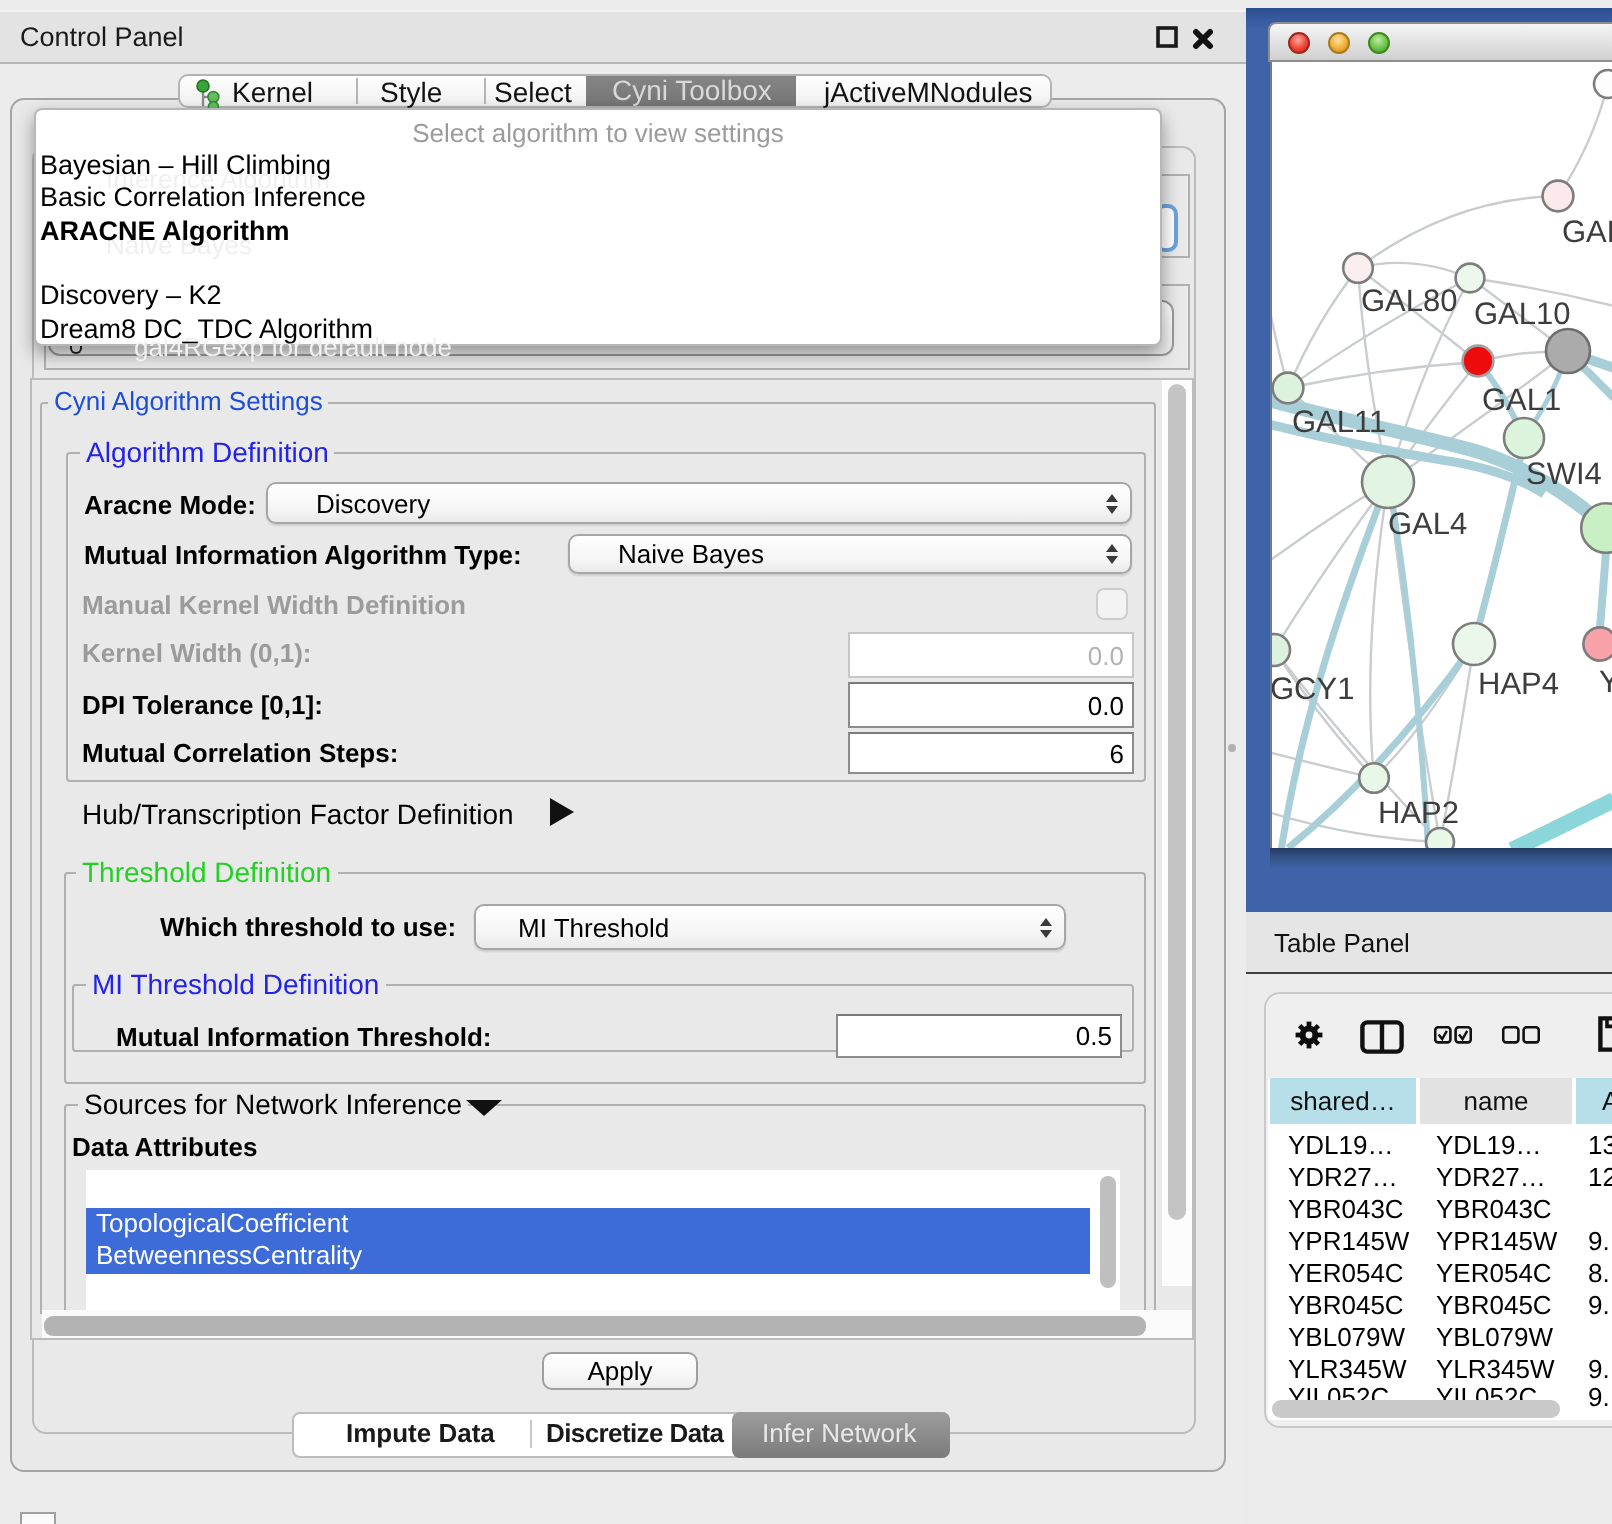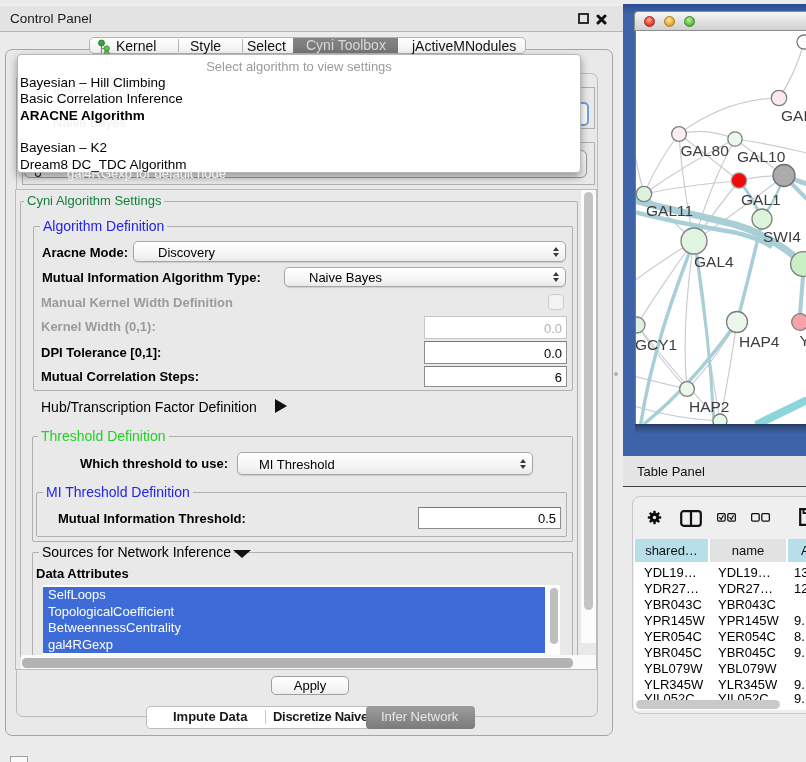--- a/index.html
+++ b/index.html
@@ -105,21 +105,21 @@
 <div class="abs" style="left:22px; top:142px; width:573px; height:43px; border:1px solid #b0b0b0;"></div>
 <div class="abs" style="left:24px; top:150px; width:563px; height:28px; background:linear-gradient(#fff,#ececec); border:1px solid #9a9a9a; border-radius:6px;"></div>
 <div class="abs" style="left:35px; top:171.5px; width:6px; height:5px; border:1.6px solid #222; border-top:none; border-radius:0 0 5px 5px;"></div>
 <div class="abs" style="left:577px; top:102px; width:12px; height:24px; background:#fff; border:2.5px solid #6ba2dc; border-radius:5px;"></div>
 
 <div class="abs" style="left:15px; top:189px; width:582px; height:481px; border:1px solid #bcbcbc; background:#e9e9e9;"></div>
 <div class="abs" id="vsb"></div>
 <div class="abs" id="vsbthumb"></div>
 
 <div class="abs gbox" style="left:20px; top:201px; width:558px; height:456px; border-bottom:none; border-radius:2px 2px 0 0;">
-  <span class="glabel" style="left:3px; color:#15803d; font-size:13px;">Cyni Algorithm Settings</span>
+  <span class="glabel" style="left:3px; color:#1d4ed8; font-size:13px;">Cyni Algorithm Settings</span>
 </div>
 
 <div class="abs gbox" style="left:33px; top:226px; width:540px; height:165px;">
   <span class="glabel" style="left:6px; color:#2222ee;">Algorithm Definition</span>
 </div>
 <span class="abs b13" style="left:42px; top:245px;">Aracne Mode:</span>
 <div class="abs combo" style="left:133px; top:241px; width:433px; height:21px;">
     <span class="txt">Discovery</span>
     <span class="arrows"></span>
   </div>
@@ -147,60 +147,58 @@
 <div class="abs" style="left:275px; top:399px; width:0; height:0; border-top:7.5px solid transparent; border-bottom:7.5px solid transparent; border-left:12px solid #111;"></div>
 
 <div class="abs gbox" style="left:32px; top:436px; width:541px; height:106px;">
   <span class="glabel" style="left:5px; color:#24d024;">Threshold Definition</span>
 </div>
 <span class="abs b13" style="left:80px; top:456px;">Which threshold to use:</span>
 <div class="abs combo" style="left:237px; top:452px; width:296px; height:23px;">
     <span class="txt" style="left:21px;">MI Threshold</span>
     <span class="arrows"></span>
   </div>
-<div class="abs gbox" style="left:36px; top:492px; width:531px; height:45px;">
+<div class="abs gbox" style="left:36px; top:492px; width:531px; height:34px;">
   <span class="glabel" style="left:6px; color:#2222ee;">MI Threshold Definition</span>
 </div>
 <span class="abs b13" style="left:58px; top:511px;">Mutual Information Threshold:</span>
 <div class="abs field" style="left:418px; top:507px; width:143px; height:22px;">
     <span>0.5</span>
   </div>
 
 <div class="abs gbox" style="left:32px; top:552px; width:541px; height:105px; border-bottom:none;">
   <span class="glabel" style="left:6px; color:#000;">Sources for Network Inference</span>
 </div>
 <div class="abs" style="left:233px; top:550px; width:0; height:0; border-left:9px solid transparent; border-right:9px solid transparent; border-top:8.5px solid #111;"></div>
 <span class="abs b13" style="left:36px; top:566px;">Data Attributes</span>
 <div class="abs" id="attrlist">
-  <div class="lrow" style="top:2px;">SelfLoops</div>
   <div class="lrow" style="top:18.5px;">TopologicalCoefficient</div>
   <div class="lrow" style="top:35px;">BetweennessCentrality</div>
-  <div class="lrow" style="top:51.5px;">gal4RGexp</div>
 </div>
 <div class="abs" id="listthumb"></div>
 <div class="abs" style="left:21px; top:655px; width:575px; height:14px; background:#fafafa;"></div>
 <div class="abs" id="hsbthumb"></div>
 <div class="abs" id="applybtn">Apply</div>
 
 <div class="abs" id="btabs"></div>
 <span class="abs btxt" style="left:173px;">Impute Data</span>
 <div class="abs" style="left:265px; top:710px; width:1px; height:14px; background:#c9c9c9;"></div>
-<span class="abs btxt" style="left:273px; letter-spacing:-0.3px;">Discretize Naive</span>
+<span class="abs btxt" style="left:273px; letter-spacing:-0.3px;">Discretize Data</span>
 <div class="abs" id="btabsel"></div>
 <span class="abs btxt" style="left:381px; color:#e9e9e9; font-weight:normal;">Infer Network</span>
 
 <div class="abs" id="popup">
   <div class="hd" style="top:4px;">Select algorithm to view settings</div>
   <div class="abs" style="left:35px; top:27px; font-size:13px; color:#f0f0f0; white-space:nowrap;">Inference Algorithm</div>
   <div class="abs" style="left:35px; top:60px; font-size:13px; color:#efefef; white-space:nowrap;">Naive Bayes</div>
   <div class="abs" style="left:49px; top:111px; font-size:13px; color:#f1f1f1; white-space:nowrap;">gal4RGexp for default node</div>
   <div class="it" style="top:20px;">Bayesian – Hill Climbing</div>
   <div class="it" style="top:36px;">Basic Correlation Inference</div>
   <div class="it" style="top:53px; font-weight:bold;">ARACNE Algorithm</div>
-  <div class="it" style="top:85px;">Bayesian – K2</div>
+  <div class="it" style="top:85px;">Discovery – K2</div>
   <div class="it" style="top:102px;">Dream8 DC_TDC Algorithm</div>
 </div>
 
 <div class="abs" id="bluebg"></div>
 <div class="abs" id="netwin-title"></div>
 <div class="light" style="left:644px; background:radial-gradient(circle at 4px 3px,#fca9a0,#ee4437 55%,#c02217); border:1px solid #9f271e;"></div>
 <div class="light" style="left:664px; background:radial-gradient(circle at 4px 3px,#ffe3a0,#f0ad36 55%,#c5831c); border:1px solid #a87b1a;"></div>
 <div class="light" style="left:684px; background:radial-gradient(circle at 4px 3px,#c0eba4,#6cc24a 55%,#3f9423); border:1px solid #3d8a20;"></div>
 <div class="abs" id="netcanvas">
 <svg width="171" height="393" viewBox="0 0 171 393">

